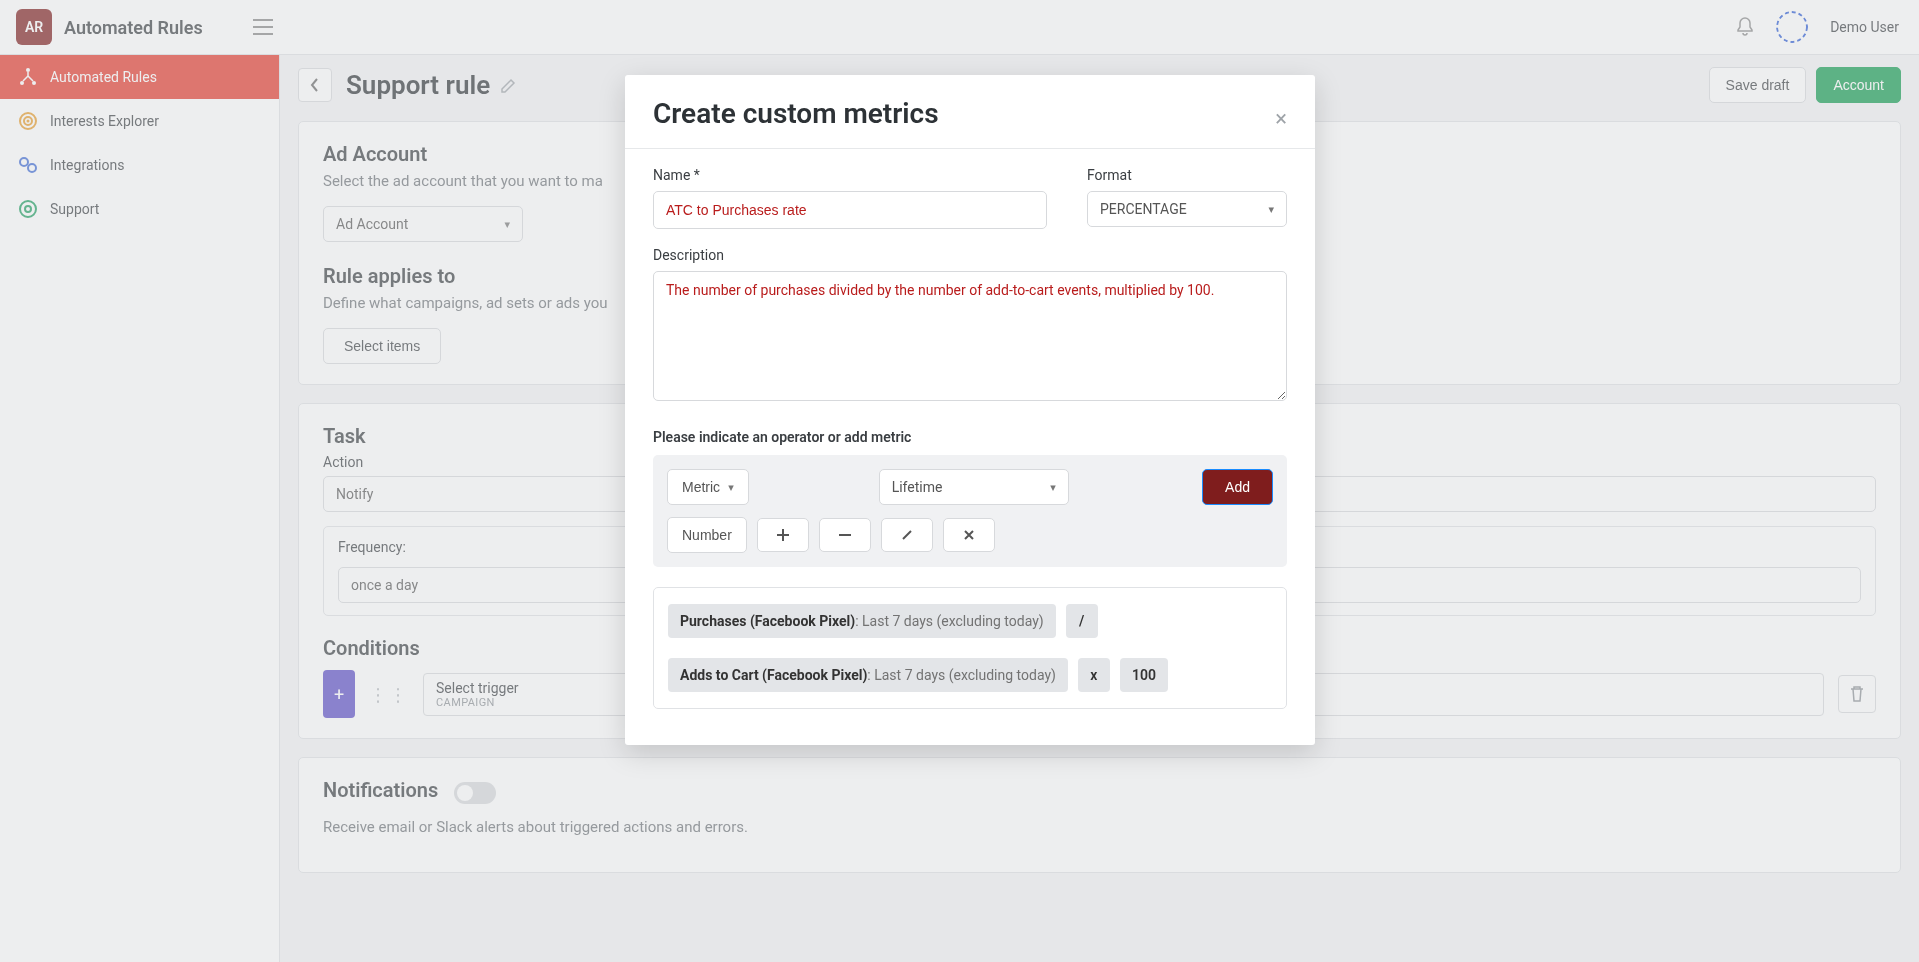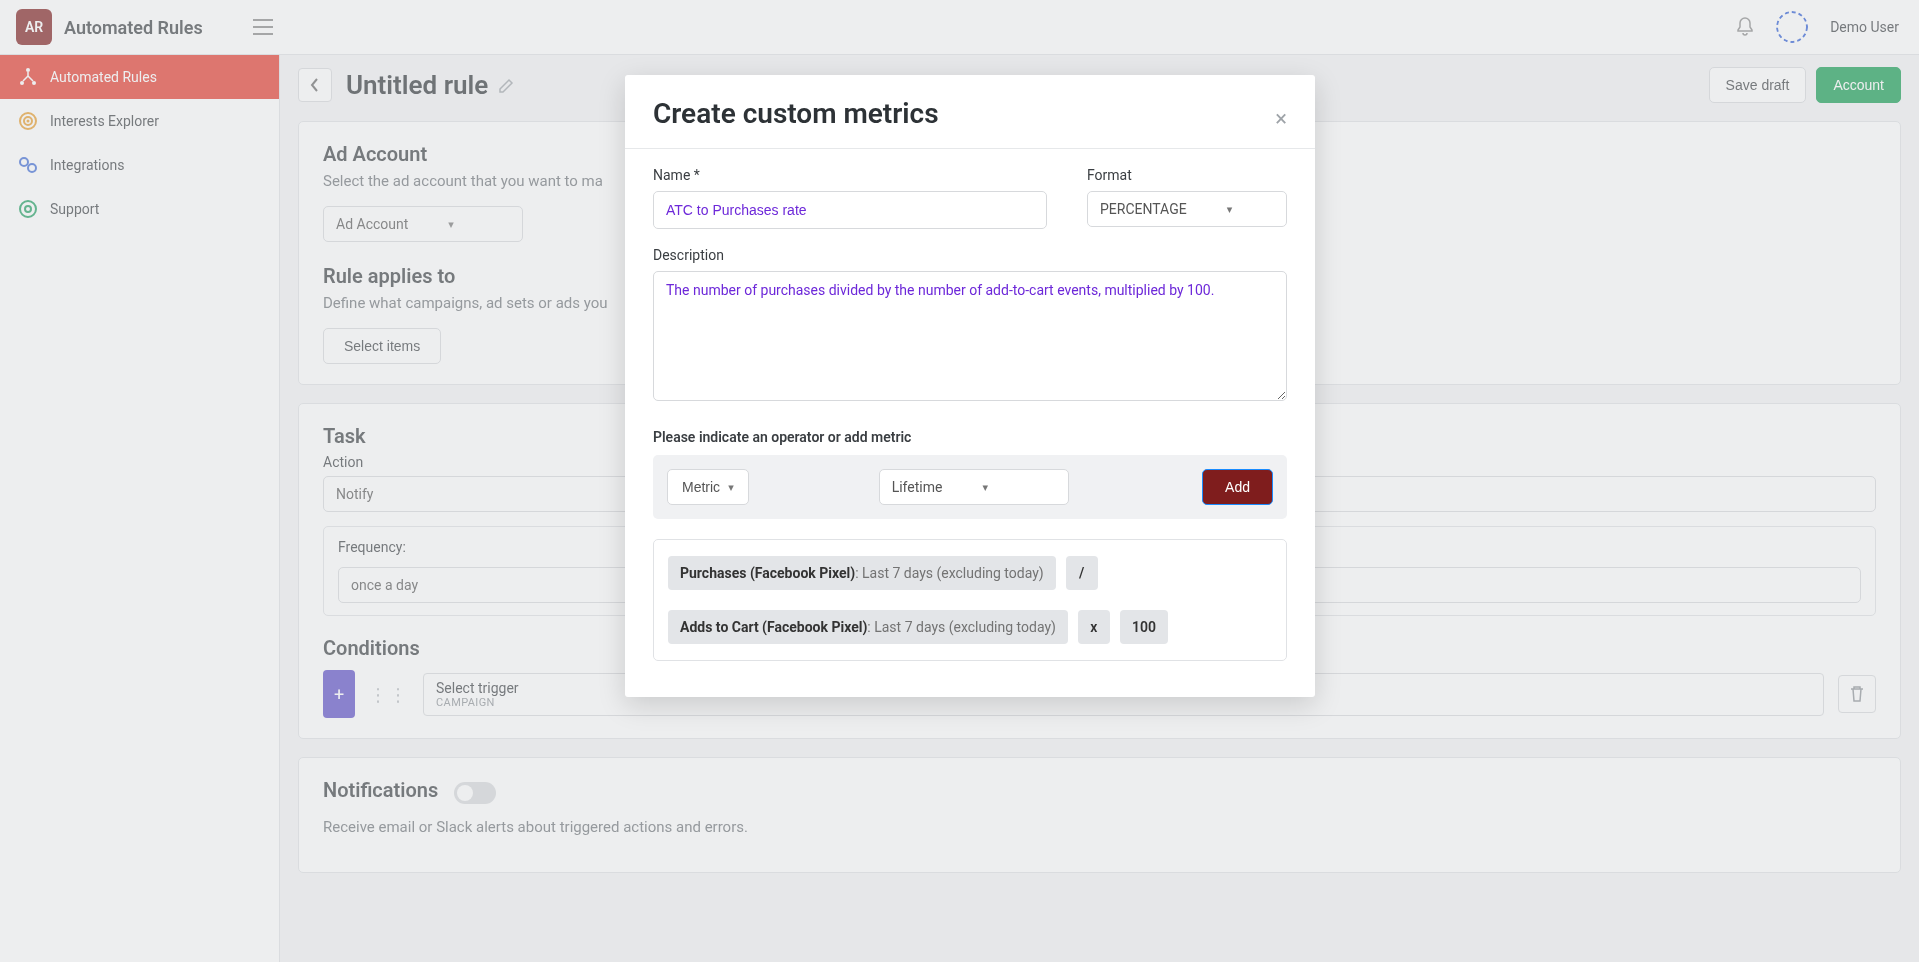--- a/index.html
+++ b/index.html
@@ -138,20 +138,21 @@
   border-radius: 5px;
   padding: 9px 12px;
   font-size: 14px;
   display: inline-flex;
   align-items: center;
   gap: 40px;
   background: #fff;
   cursor: pointer;
   color: #555;
   min-width: 240px;
+  justify-content: space-between;
 }
 .select-narrow { min-width: 200px; }
 .label-small { font-size: 14px; font-weight: 600; color: #3a3e42; margin-bottom: 6px; }
 .subcard {
   border: 1px solid #e0e2e5;
   border-radius: 5px;
   padding: 12px 14px;
   margin-top: 14px;
 }
 .cond-row { display: flex; align-items: center; gap: 14px; }
@@ -233,21 +234,21 @@
 .form-col { flex: 1; }
 .form-col.narrow { flex: 0 0 200px; }
 .field-label { font-size: 14px; color: #3a3e42; margin-bottom: 8px; display:block; }
 .field-label.bold { font-weight: 600; }
 .text-input {
   width: 100%;
   border: 1px solid #d7d9dc;
   border-radius: 5px;
   padding: 10px 12px;
   font-size: 14px;
-  color: #6d28d9;
+  color: #b91c1c;
 }
 textarea.text-input { height: 130px; resize: both; font-family: inherit; }
 .op-panel {
   background: #f0f1f3;
   border-radius: 5px;
   padding: 14px;
   margin-bottom: 20px;
 }
 .op-row { display: flex; gap: 10px; align-items: center; margin-bottom: 12px; }
 .op-row:last-child { margin-bottom: 0; }
@@ -356,21 +357,21 @@
       </div>
     </div>
 
     <div class="main">
       <div class="page-header">
         <div class="back-btn">
           <svg width="10" height="14" viewBox="0 0 10 14">
               <path d="M7 1L2 7l5 6" fill="none" stroke="#666" stroke-width="2"></path>
             </svg>
         </div>
-        <div class="page-title">Untitled rule</div>
+        <div class="page-title">Support rule</div>
         <div class="edit-icon">
           <svg width="18" height="18" viewBox="0 0 18 18">
               <path d="M2 13l9-9 3 3-9 9H2v-3z" fill="none" stroke="#9ea3a8" stroke-width="1.5"></path>
             </svg>
         </div>
         <div class="actions">
           <button class="btn">Save draft</button>
           <button class="btn primary">Account</button>
         </div>
       </div>
@@ -457,20 +458,43 @@
             <span class="chev">▾</span>
           </button>
           <div style="width:110px"></div>
           <div class="select-like" style="min-width:190px">
             <span>Lifetime</span>
             <span class="chev">▾</span>
           </div>
           <div class="spacer"></div>
           <button class="btn blue" style="padding:9px 22px">Add</button>
         </div>
+        <div class="op-row">
+          <button class="small-btn">Number</button>
+          <button class="small-btn icon-only">
+            <svg width="14" height="14" viewBox="0 0 14 14">
+                <path d="M7 1v12M1 7h12" stroke="#555" stroke-width="2"></path>
+              </svg>
+          </button>
+          <button class="small-btn icon-only">
+            <svg width="14" height="14" viewBox="0 0 14 14">
+                <path d="M1 7h12" stroke="#555" stroke-width="2"></path>
+              </svg>
+          </button>
+          <button class="small-btn icon-only">
+            <svg width="14" height="14" viewBox="0 0 14 14">
+                <path d="M3 11L11 3" stroke="#555" stroke-width="2"></path>
+              </svg>
+          </button>
+          <button class="small-btn icon-only">
+            <svg width="14" height="14" viewBox="0 0 14 14">
+                <path d="M3 3l8 8M11 3l-8 8" stroke="#555" stroke-width="2"></path>
+              </svg>
+          </button>
+        </div>
       </div>
 
       <div class="formula-box">
         <div class="chip">
           <b>Purchases (Facebook Pixel)</b><span class="muted">: Last 7 days (excluding today)</span>
         </div>
         <div class="chip op">/</div>
         <div style="flex-basis:100%;height:0"></div>
         <div class="chip">
           <b>Adds to Cart (Facebook Pixel)</b><span class="muted">: Last 7 days (excluding today)</span>

